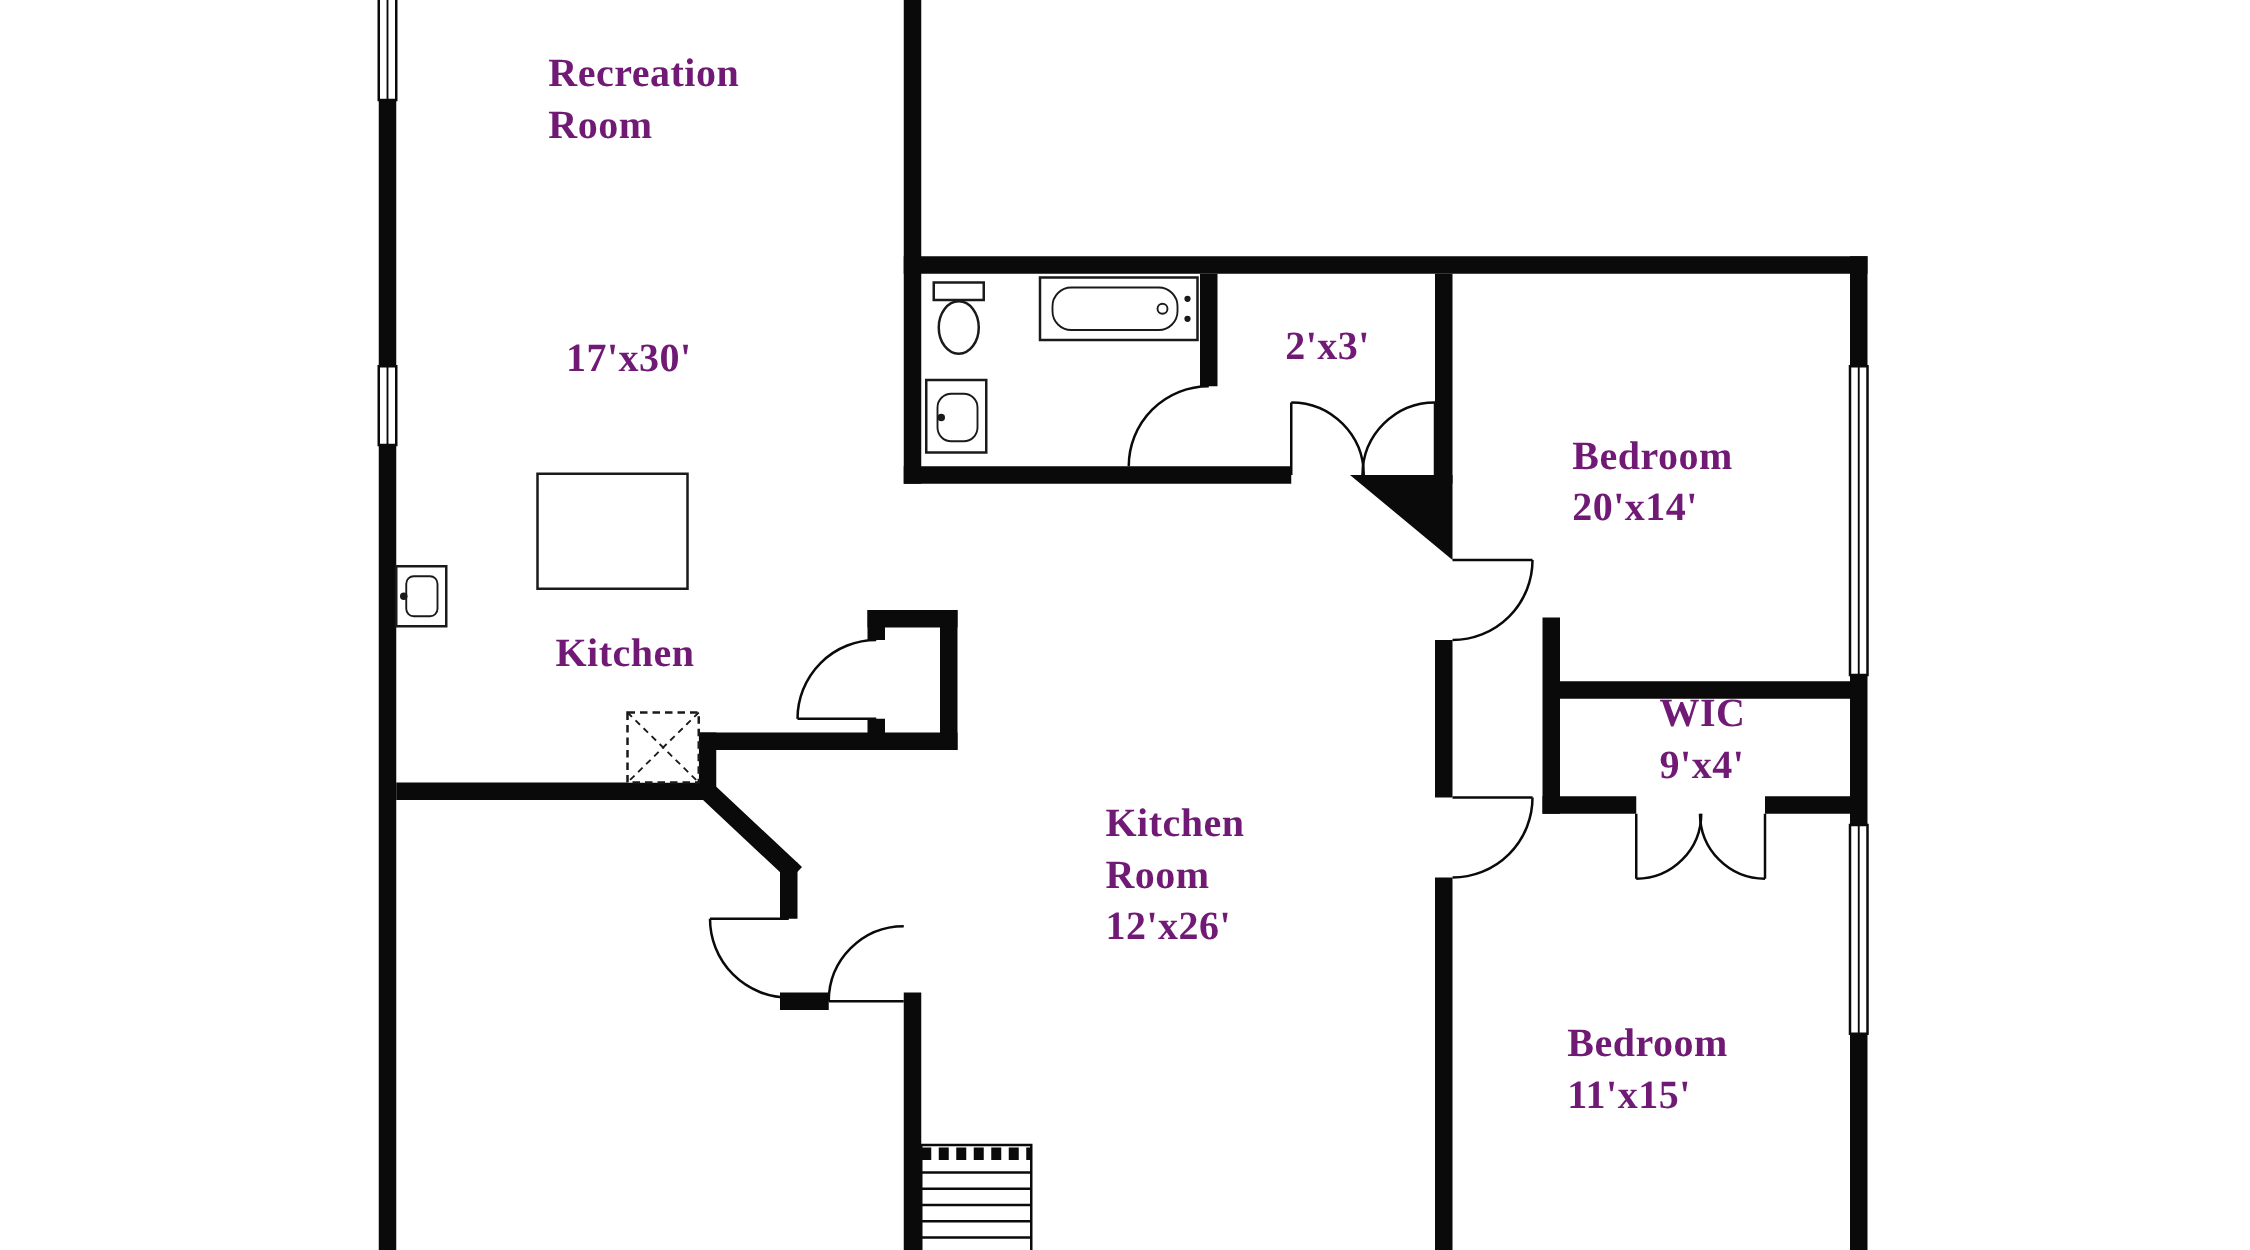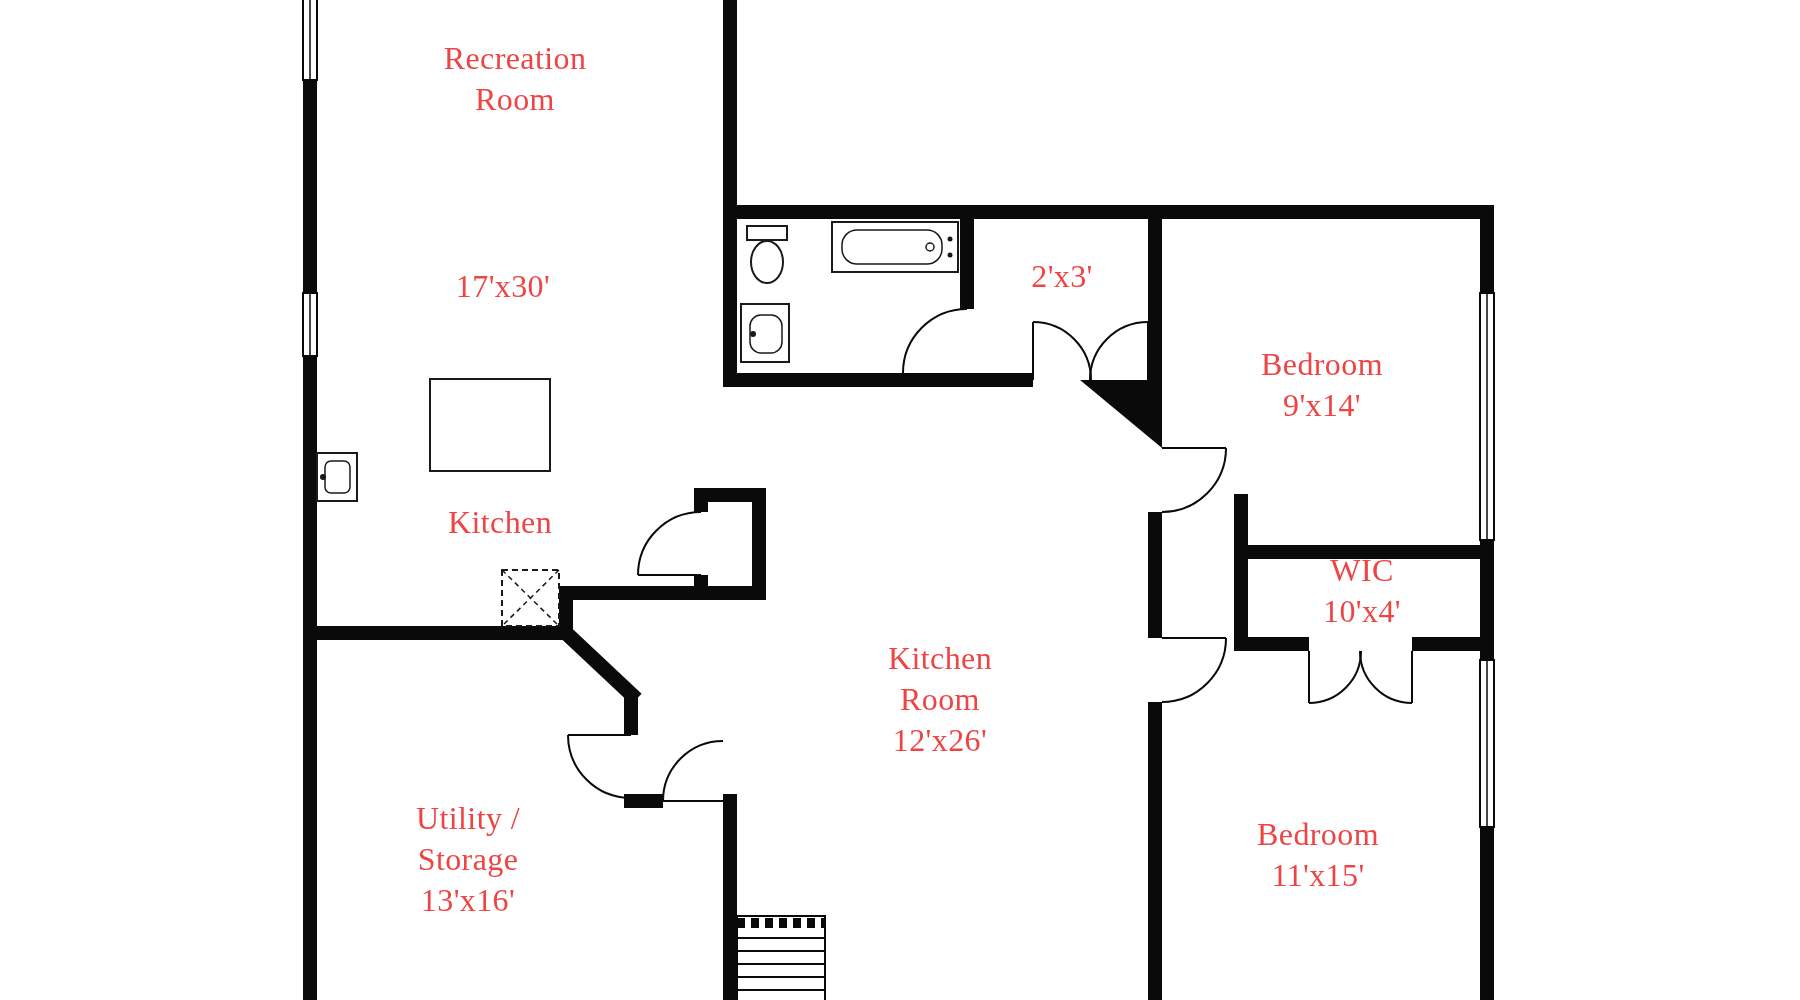--- a/index.html
+++ b/index.html
@@ -1,20 +1,20 @@
 <!DOCTYPE html>
 <html><head>
 <meta charset="utf-8">
 <style>
   html,body{margin:0;padding:0;background:#ffffff;}
   .plan{position:relative;width:1800px;height:1000px;background:#ffffff;overflow:hidden;
         font-family:"Liberation Serif","DejaVu Serif",serif;}
   .plan svg{position:absolute;left:0;top:0;}
-  .label{position:absolute;transform:translateX(-50%);text-align:center;white-space:nowrap;
-         font-weight:400;font-size:32px;line-height:1.28;color:#ef4444;letter-spacing:.4px;}
+  .label{position:absolute;transform:translateX(-50%);white-space:nowrap;
+         font-weight:700;font-size:32px;line-height:1.28;color:#701a75;letter-spacing:.4px;}
 </style>
 </head>
 <body>
 
 <div class="plan">
 
   <svg width="1800" height="1000" viewBox="0 0 1800 1000">
 
     <g fill="#0a0a0a">
       <rect x="303" y="0" width="14" height="1000"></rect>
@@ -152,38 +152,33 @@
     <div>Room</div>
   </div>
   <div class="label" style="left:503px;top:266px">17'x30'</div>
 
   <div class="label" style="left:500px;top:502px">Kitchen</div>
 
   <div class="label" style="left:1062px;top:256px">2'x3'</div>
 
   <div class="label" style="left:1322px;top:344px">
     <div>Bedroom</div>
-    <div>9'x14'</div>
+    <div>20'x14'</div>
   </div>
 
   <div class="label" style="left:1362px;top:550px">
     <div>WIC</div>
-    <div>10'x4'</div>
+    <div>9'x4'</div>
   </div>
 
   <div class="label" style="left:940px;top:638px">
     <div>Kitchen</div>
     <div>Room</div>
     <div>12'x26'</div>
   </div>
 
-  <div class="label" style="left:468px;top:798px">
-    <div>Utility /</div>
-    <div>Storage</div>
-    <div>13'x16'</div>
-  </div>
 
   <div class="label" style="left:1318px;top:814px">
     <div>Bedroom</div>
     <div>11'x15'</div>
   </div>
 
 </div>
 
 </body></html>

